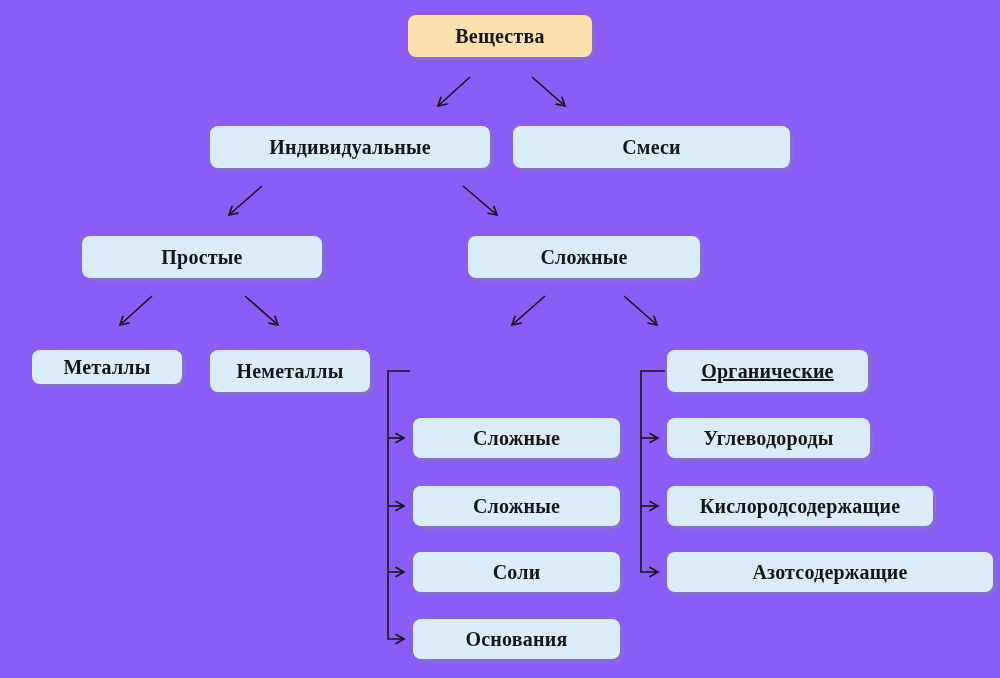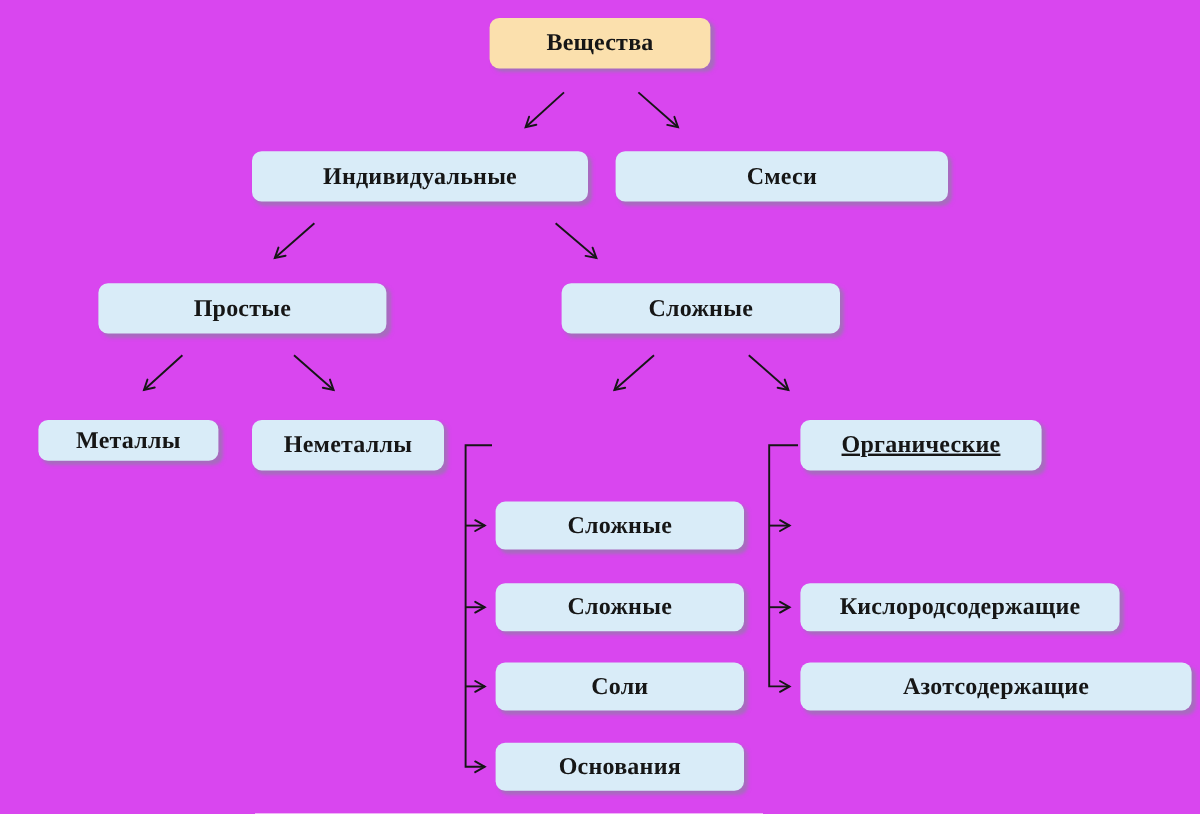--- a/index.html
+++ b/index.html
@@ -4,21 +4,21 @@
 <style>
   html, body {
     margin: 0;
     padding: 0;
     background: #ffffff;
   }
   .stage {
     position: relative;
     width: 1000px;
     height: 678px;
-    background: #d946ef;
+    background: #8b5cf6;
     font-family: "Liberation Serif", "DejaVu Serif", serif;
     overflow: hidden;
   }
   .wires {
     position: absolute;
     left: 0;
     top: 0;
     width: 1000px;
     height: 678px;
     pointer-events: none;
@@ -88,16 +88,17 @@
 
   <div class="node" style="left:32px;  top:350px; width:150px; height:34px;">Металлы</div>
   <div class="node" style="left:210px; top:350px; width:160px; height:42px;">Неметаллы</div>
   <div class="node" style="left:667px; top:350px; width:201px; height:42px;text-decoration:underline;">Органические</div>
 
   <div class="node" style="left:413px; top:418px; width:207px; height:40px;">Сложные</div>
   <div class="node" style="left:413px; top:486px; width:207px; height:40px;">Сложные</div>
   <div class="node" style="left:413px; top:552px; width:207px; height:40px;">Соли</div>
   <div class="node" style="left:413px; top:619px; width:207px; height:40px;">Основания</div>
 
+  <div class="node" style="left:667px; top:418px; width:203px; height:40px;">Углеводороды</div>
   <div class="node" style="left:667px; top:486px; width:266px; height:40px;">Кислородсодержащие</div>
   <div class="node" style="left:667px; top:552px; width:326px; height:40px;">Азотсодержащие</div>
 
 </div>
 
 </body></html>

